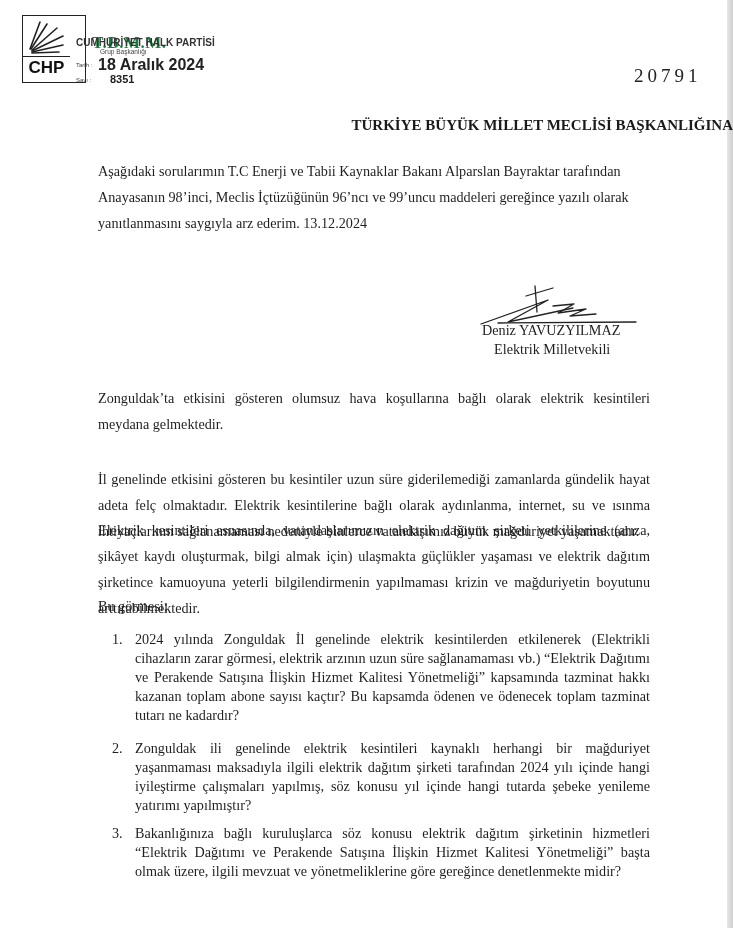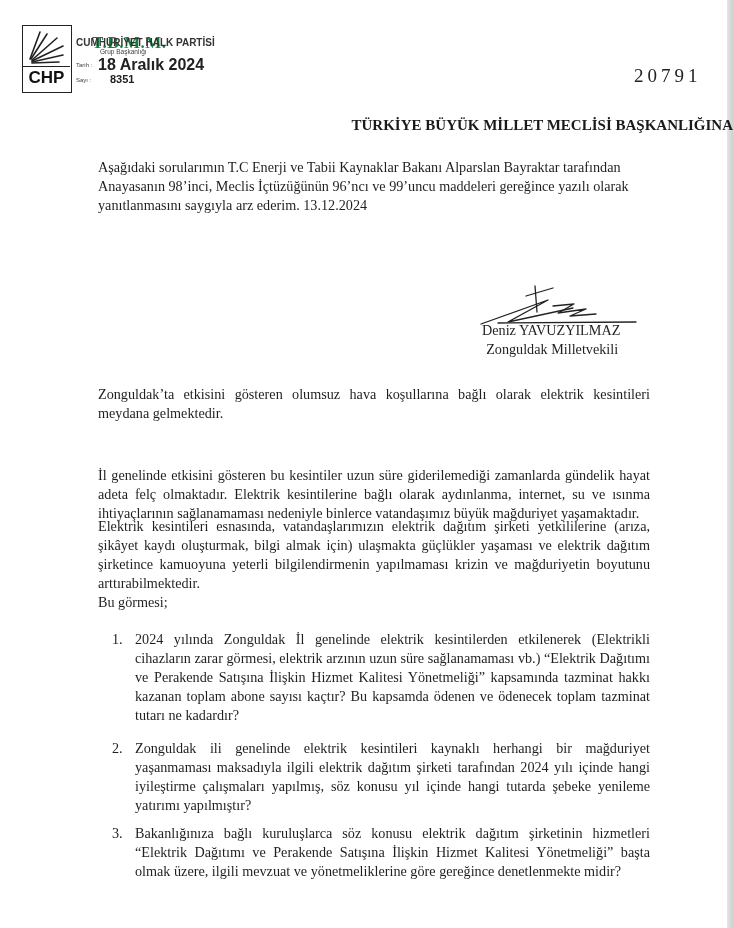--- a/index.html
+++ b/index.html
@@ -27,22 +27,22 @@
     .stamp {
       position: absolute;
       left: 22px;
       top: 15px;
       width: 160px;
       height: 70px;
     }
     .logo-box {
       position: absolute;
       left: 0;
-      top: 10px;
-      width: 50px;
+      top: 0;
+      width: 64px;
       height: 68px;
       border: 1.5px solid #222;
       box-sizing: border-box;
     }
     .logo-rays {
       position: absolute;
       left: 0;
       top: 0;
       width: 47px;
       height: 40px;
@@ -135,21 +135,21 @@
       text-align: right;
       font-weight: bold;
       font-size: 15px;
       color: #1a1a1a;
     }
     .para {
       position: absolute;
       left: 98px;
       width: 552px;
       font-size: 14.2px;
-      line-height: 19px;
+      line-height: 26px;
       text-align: justify;
       color: #1f1f1f;
     }
     .p-intro { top: 158px; text-align: left; }
     .signature {
       position: absolute;
       left: 478px;
       top: 282px;
       width: 160px;
       height: 45px;
@@ -232,21 +232,21 @@
       <path d="M3 42 L70 18 L30 40 L95 26"></path>
       <path d="M57 4 L59 30"></path>
       <path d="M48 14 L75 6"></path>
       <path d="M75 24 L96 22 L80 31 L108 27 L92 34 L118 32"></path>
       <path d="M20 41 L158 40"></path>
     </g>
   </svg>
 </div>
 <div class="signer">
   <div>Deniz YAVUZYILMAZ</div>
-  <div style="margin-left:2px">Zonguldak Milletvekili</div>
+  <div style="margin-left:2px">Elektrik Milletvekili</div>
 </div>
 
 <div class="para p1">Zonguldak’ta etkisini gösteren olumsuz hava koşullarına bağlı olarak elektrik kesintileri meydana gelmektedir.</div>
 <div class="para p2">İl genelinde etkisini gösteren bu kesintiler uzun süre giderilemediği zamanlarda gündelik hayat adeta felç olmaktadır. Elektrik kesintilerine bağlı olarak aydınlanma, internet, su ve ısınma ihtiyaçlarının sağlanamaması nedeniyle binlerce vatandaşımız büyük mağduriyet yaşamaktadır.</div>
 <div class="para p3">Elektrik kesintileri esnasında, vatandaşlarımızın elektrik dağıtım şirketi yetkililerine (arıza, şikâyet kaydı oluşturmak, bilgi almak için) ulaşmakta güçlükler yaşaması ve elektrik dağıtım şirketince kamuoyuna yeterli bilgilendirmenin yapılmaması krizin ve mağduriyetin boyutunu arttırabilmektedir.</div>
 <div class="para p4">Bu görmesi;</div>
 
 <div class="list-item li1" style="left:112px">
   <span class="list-num">1.</span>
   <div class="list-text">2024 yılında Zonguldak İl genelinde elektrik kesintilerden etkilenerek (Elektrikli cihazların zarar görmesi, elektrik arzının uzun süre sağlanamaması vb.) “Elektrik Dağıtımı ve Perakende Satışına İlişkin Hizmet Kalitesi Yönetmeliği” kapsamında tazminat hakkı kazanan toplam abone sayısı kaçtır? Bu kapsamda ödenen ve ödenecek toplam tazminat tutarı ne kadardır?</div>

